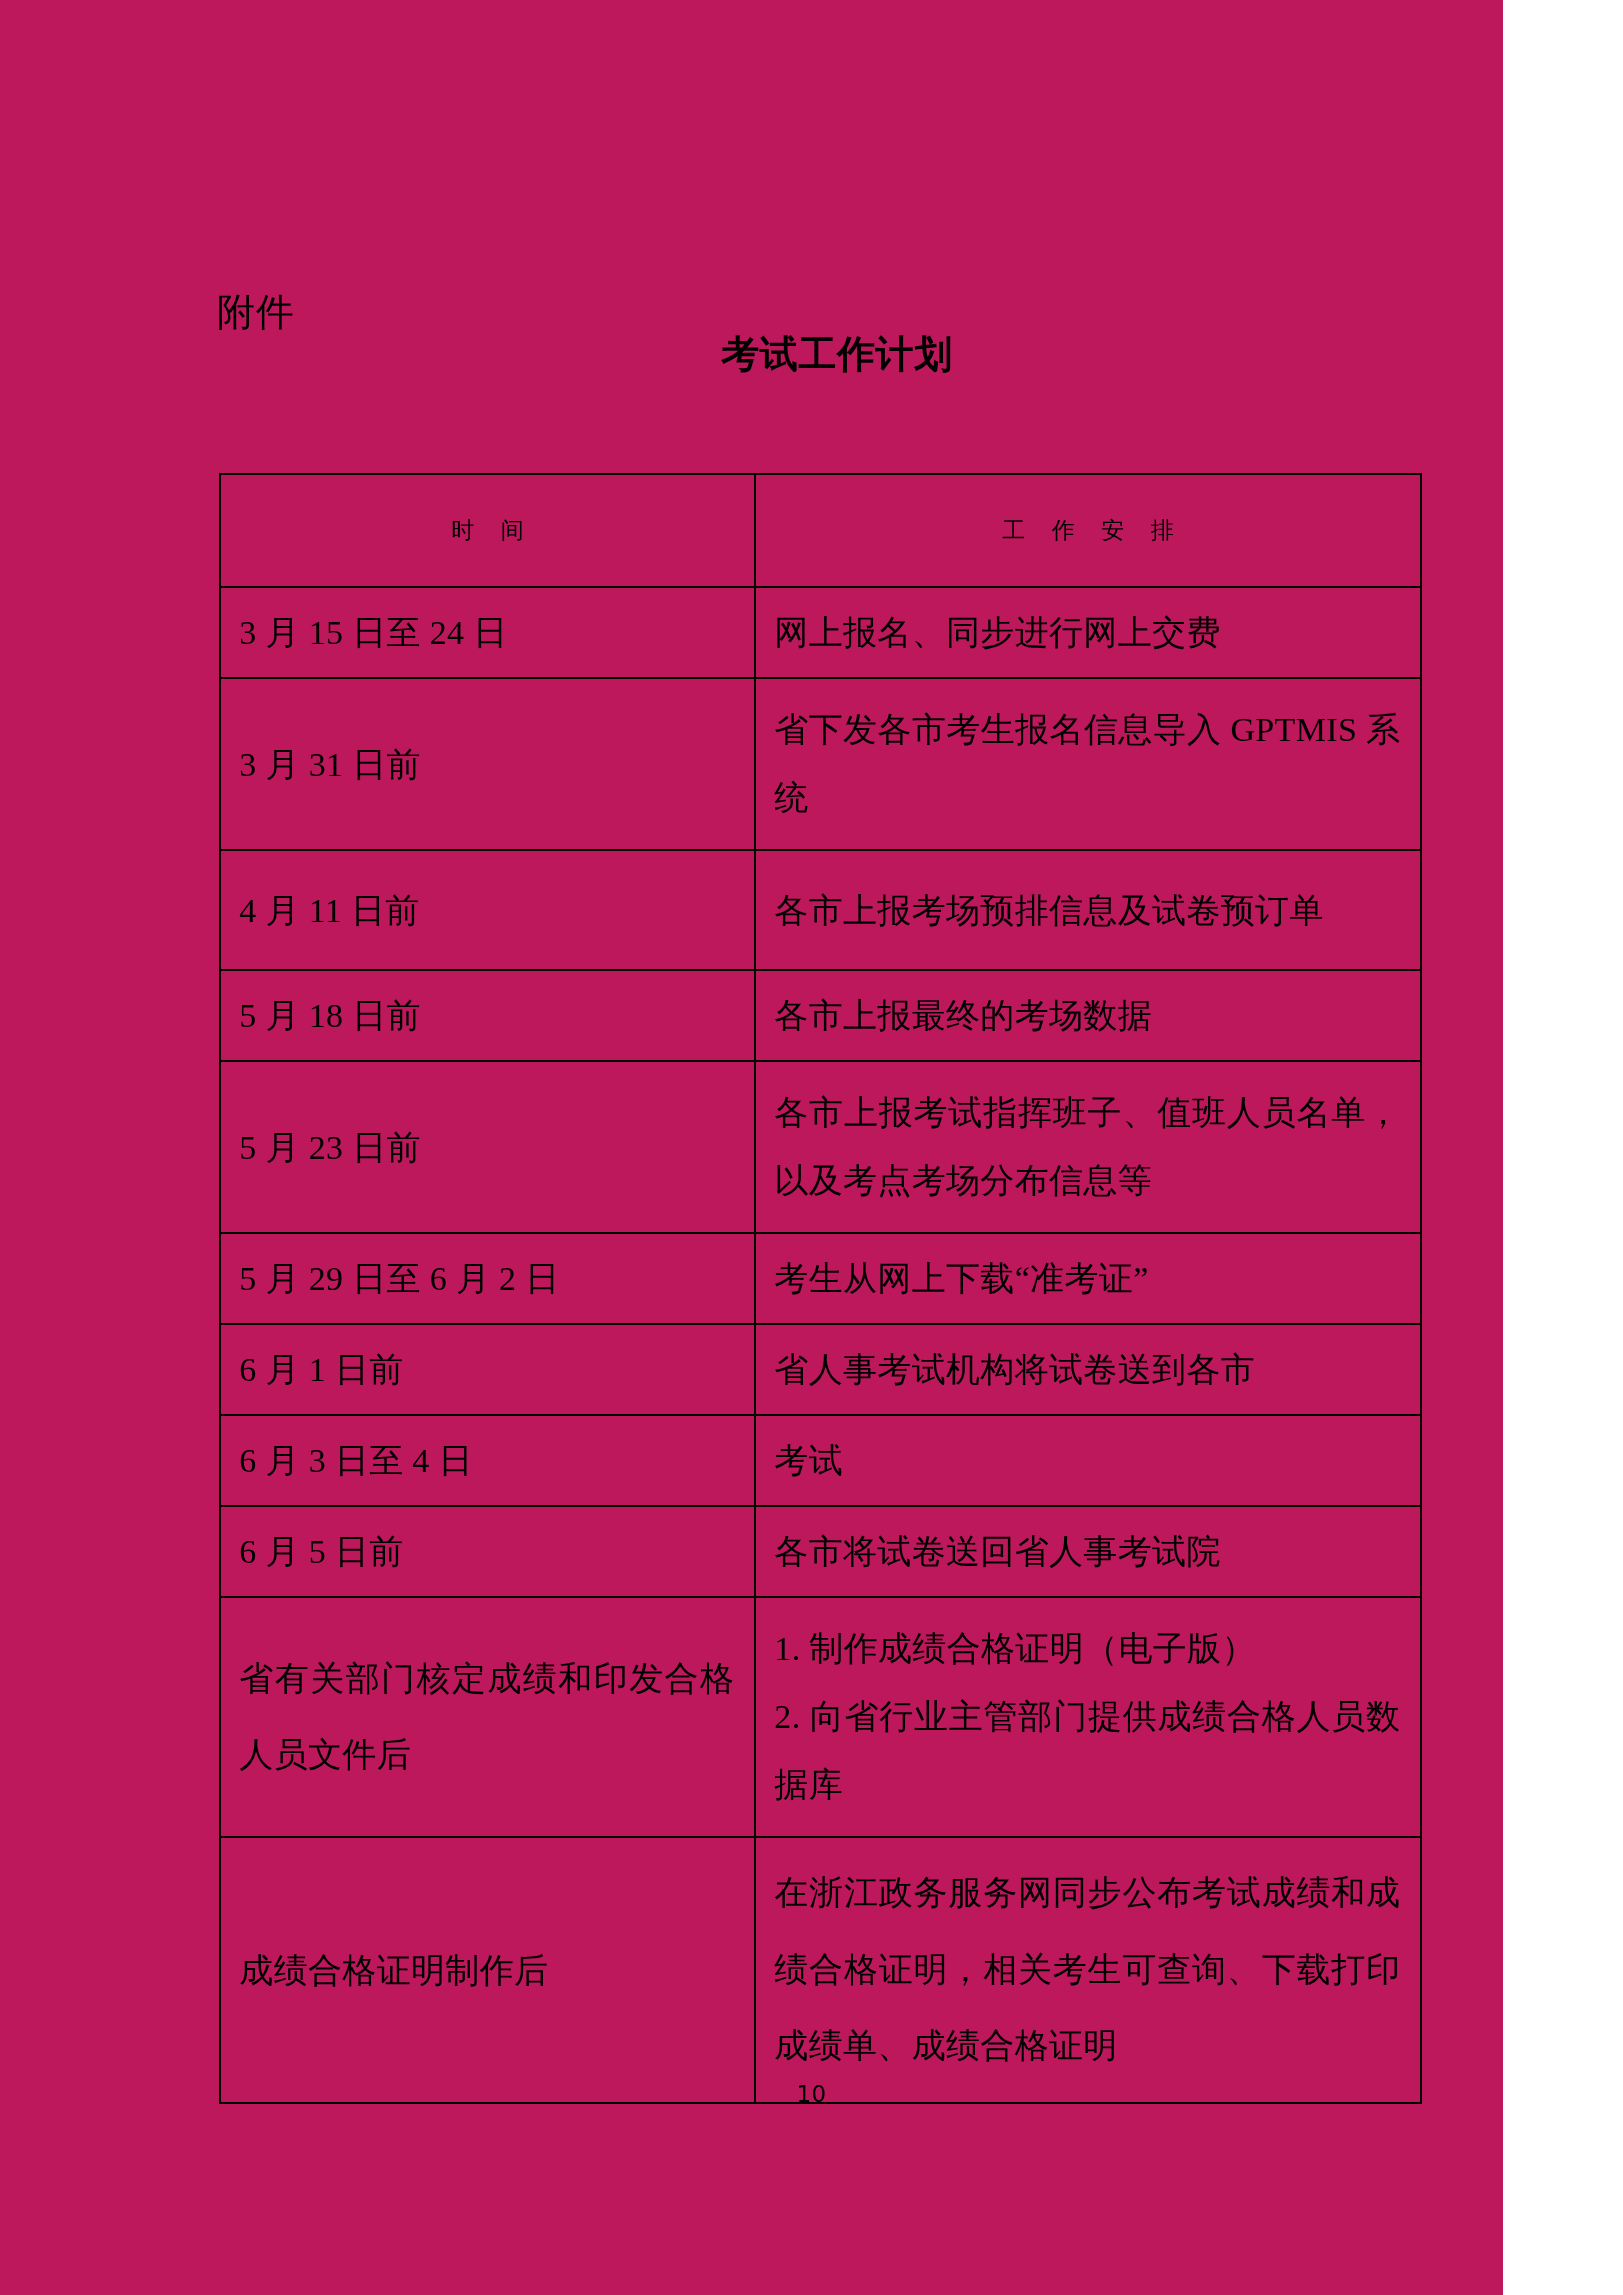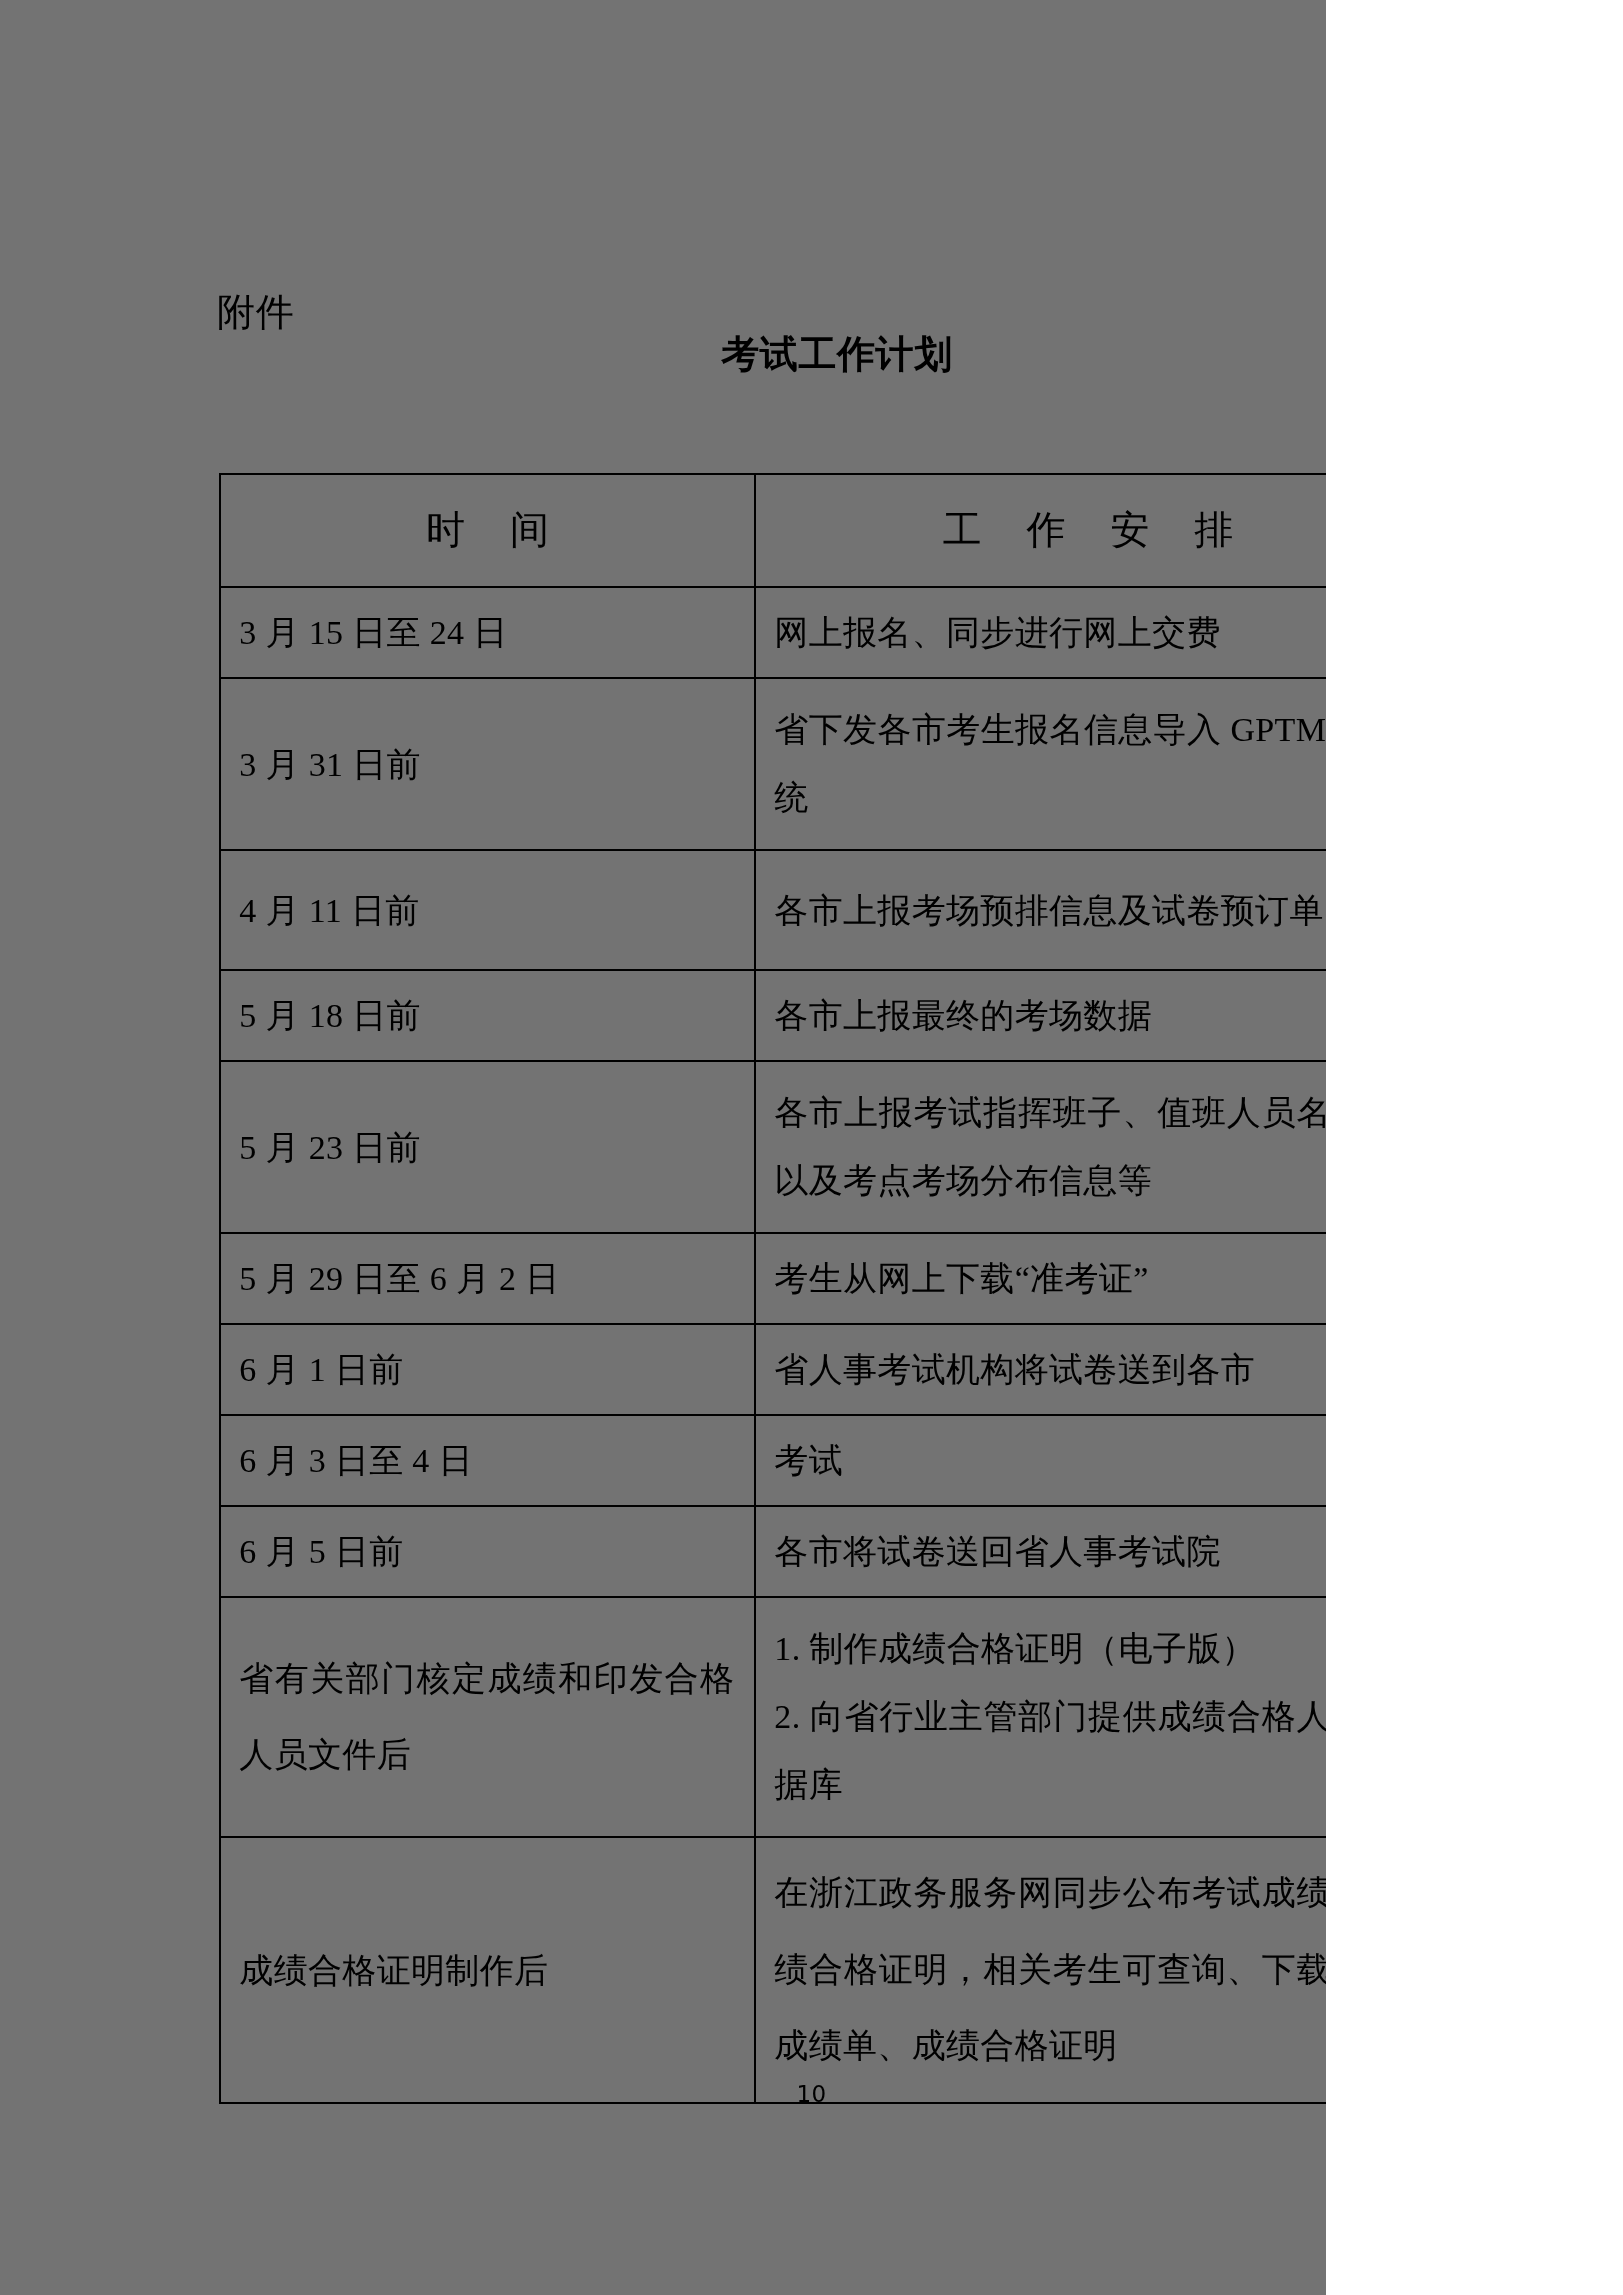--- a/index.html
+++ b/index.html
@@ -6,23 +6,23 @@
     margin: 0;
     padding: 0;
     background: #ffffff;
   }
   body {
     font-family: "Liberation Serif", "DejaVu Serif", serif;
     color: #000000;
   }
   .page {
     position: relative;
-    width: 1326px;
+    width: 1503px;
     height: 2295px;
-    background: #737373;
+    background: #be185d;
     overflow: hidden;
     box-sizing: border-box;
   }
 
   
   .attachment-label {
     position: absolute;
     left: 217px;
     top: 287px;
     font-size: 38px;
@@ -65,21 +65,21 @@
     border: 2px solid #000000;
     vertical-align: middle;
     padding: 0;
   }
 
   
   .plan-table thead th {
     height: 111px;
     text-align: center;
     font-weight: 400;
-    font-size: 39px;
+    font-size: 23px;
     letter-spacing: 0.45em;
     text-indent: 0.45em;
     line-height: 1.3;
   }
 
   
   .cell-inner {
     padding: 17px 19.6px 17px 18.3px;
     font-size: 34px;
     line-height: 1.62;

